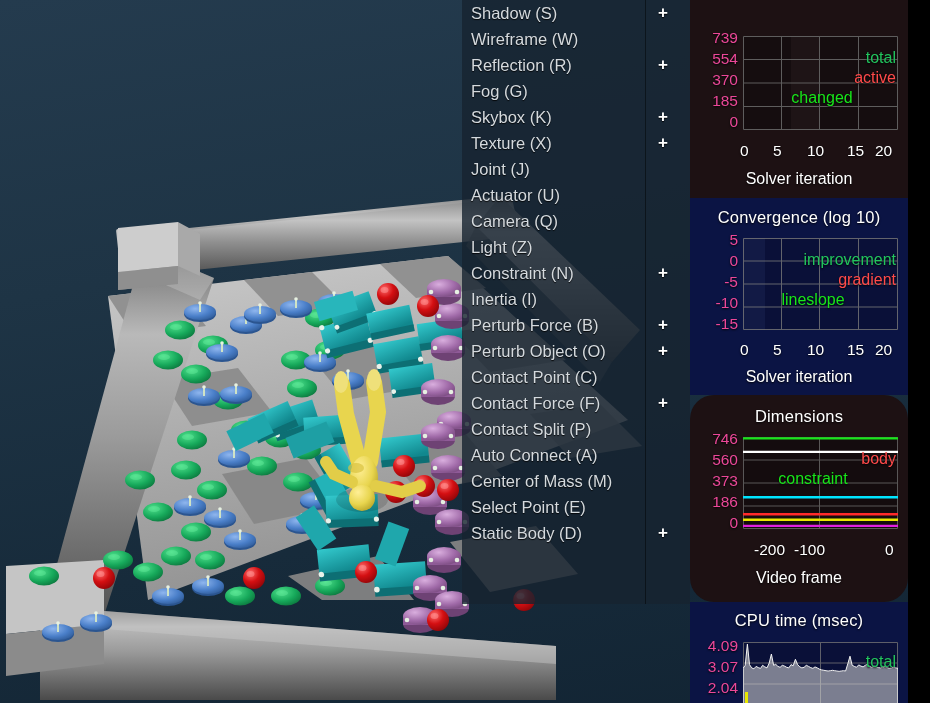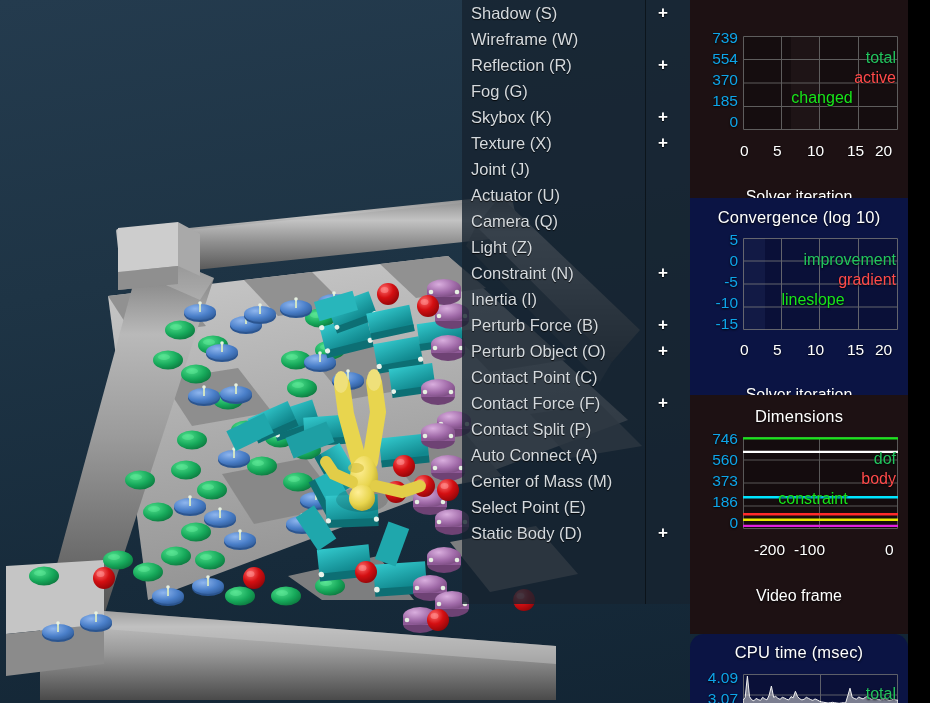--- a/index.html
+++ b/index.html
@@ -19,30 +19,30 @@
   .mrow .lbl{position:absolute;left:9px;top:0;font-size:16.5px;color:#d5dade;
     text-shadow:0 1px 1px rgba(0,0,0,.85);white-space:nowrap;}
   .mrow .plus{position:absolute;left:196px;top:0;font-size:17px;color:#ffffff;font-weight:700;
     text-shadow:0 1px 1px rgba(0,0,0,.9);}
 
   
   #panels{position:absolute;left:690px;top:0;width:218px;height:703px;}
   .panel{position:relative;width:218px;overflow:hidden;}
   .p-counts{height:198px;background:#1d1113;}
   .p-conv{height:197px;background:#0b1444;}
-  .p-dims{height:239px;background:#1d1113;}
-  .p-cpu{height:101px;background:#0b1444;border-radius:14px;}
+  .p-dims{height:207px;background:#1d1113;border-radius:24px;}
+  .p-cpu{height:101px;background:#0b1444;}
   .ptitle{position:absolute;width:100%;text-align:center;font-size:16.5px;color:#fff;
     text-shadow:0 1px 2px rgba(0,0,0,.9);letter-spacing:.2px;}
-  .yaxis{position:absolute;text-align:right;font-size:15.5px;color:#0ea5e9;
+  .yaxis{position:absolute;text-align:right;font-size:15.5px;color:#ec4899;
     line-height:1;text-shadow:0 1px 2px rgba(0,0,0,.9);}
   .yaxis div{height:21px;}
   .xaxis{position:absolute;font-size:15.5px;color:#fff;text-shadow:0 1px 2px rgba(0,0,0,.9);}
   .xlabel{position:absolute;width:100%;text-align:center;font-size:16px;color:#fff;
-    text-shadow:0 1px 2px rgba(0,0,0,.9);margin-top:18px;}
+    text-shadow:0 1px 2px rgba(0,0,0,.9);}
   .legend{position:absolute;text-align:right;font-size:16px;line-height:20px;
     text-shadow:0 1px 2px rgba(0,0,0,.95);}
   .lg-w{color:#22c55e;} .lg-r{color:#ff4a4a;} .lg-g{color:#18e61a;text-align:center;}
 
   .plotbox{position:absolute;box-sizing:border-box;}
 
   
   #gutter{position:absolute;left:908px;top:0;width:22px;height:703px;background:#000;}
 </style>
 </head>
@@ -583,21 +583,20 @@
         <g id="dims-traces">
             <line x1="0" x2="155" y1="1.4" y2="1.4" stroke="#18e61a" stroke-width="2.4"></line>
             <line x1="0" x2="155" y1="14.9" y2="14.9" stroke="#ffffff" stroke-width="2.4"></line>
             <line x1="0" x2="155" y1="60.2" y2="60.2" stroke="#00e5ff" stroke-width="2.4"></line>
             <line x1="0" x2="155" y1="77.2" y2="77.2" stroke="#ff2a2a" stroke-width="2.4"></line>
             <line x1="0" x2="155" y1="82.8" y2="82.8" stroke="#e8e800" stroke-width="2.4"></line>
             <line x1="0" x2="155" y1="88.9" y2="88.9" stroke="#e020e0" stroke-width="2.4"></line>
           </g>
       </svg>
       <div class="legend" style="left:40px;top:54px;width:166px">
-        <div class="lg-w">dof</div>
         <div class="lg-r">body</div>
         <div class="lg-g">constraint</div>
       </div>
       <div class="xaxis" style="left:48px;top:146px;width:166px">
         <span style="position:absolute;left:16px">-200</span>
         <span style="position:absolute;left:56px">-100</span>
         <span style="position:absolute;left:147px">0</span>
       </div>
       <div class="xlabel" style="top:174px">Video frame</div>
     </div>

